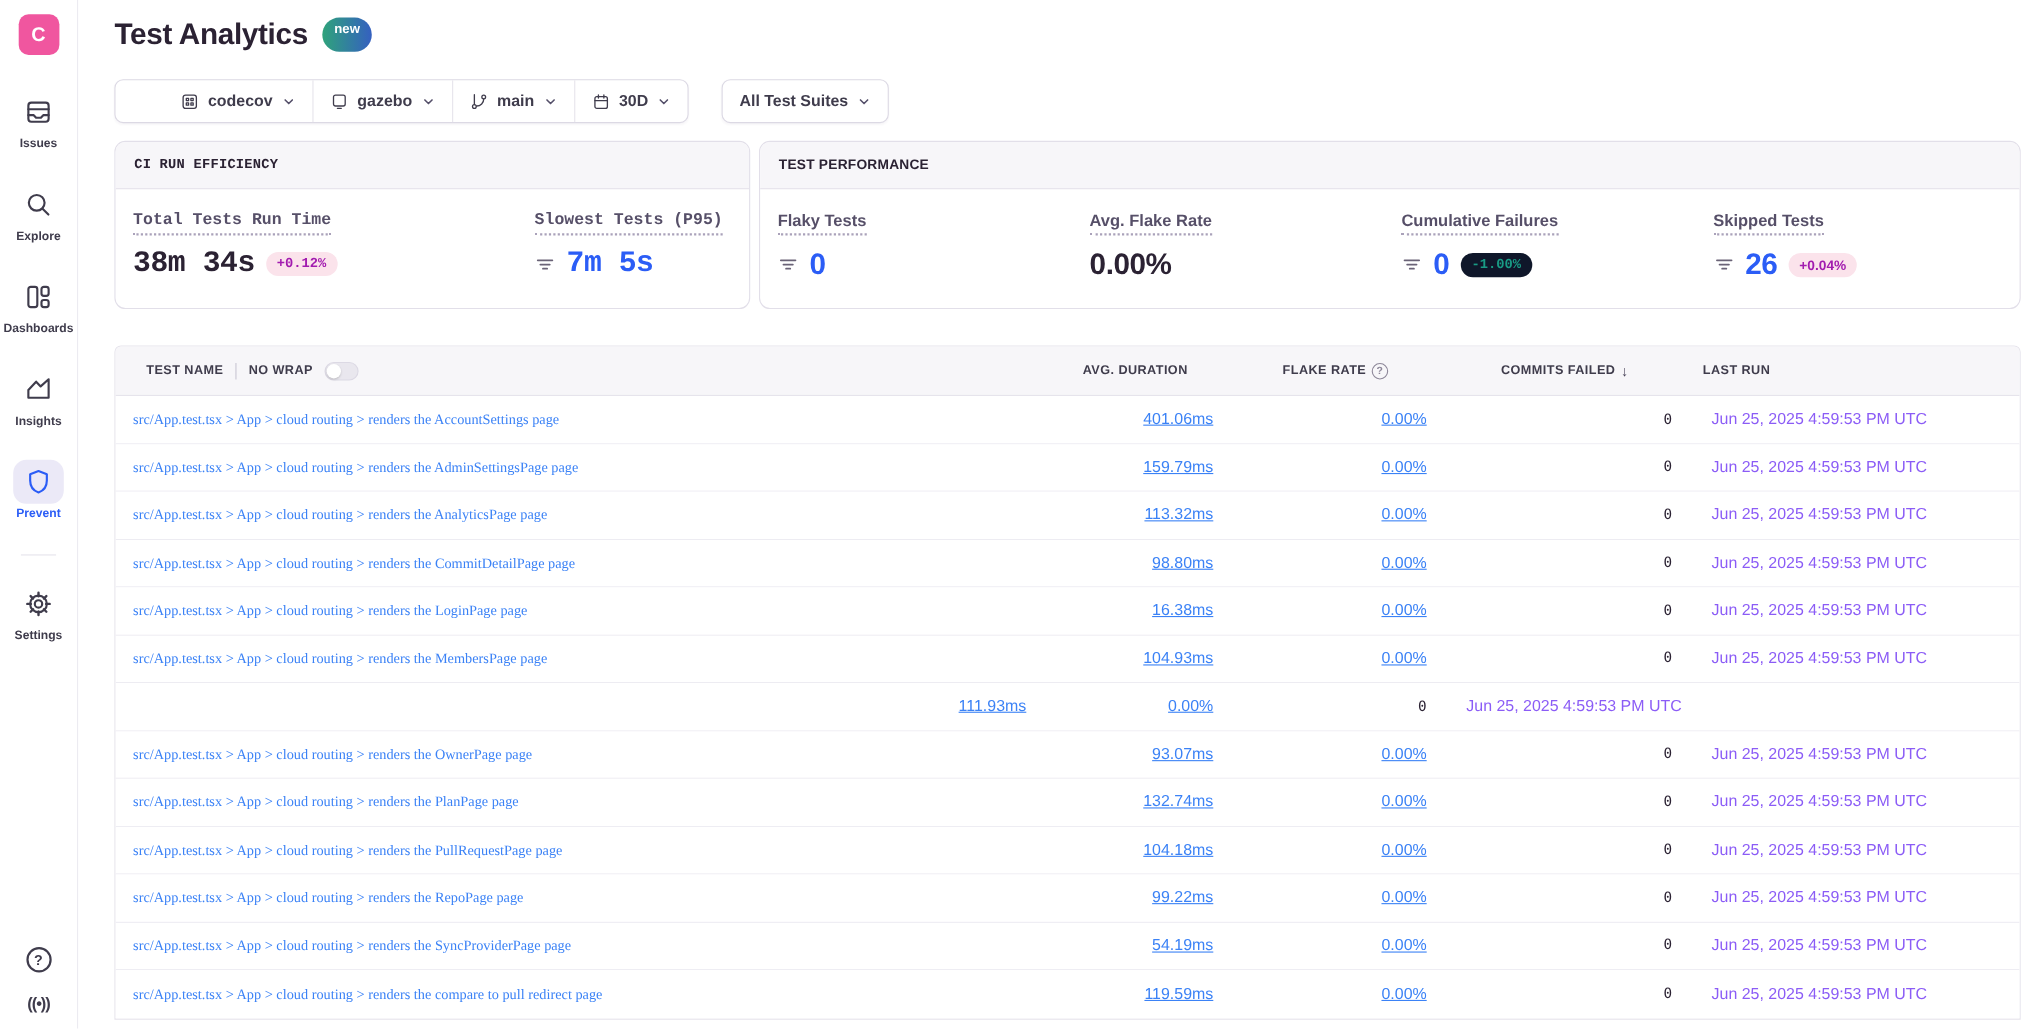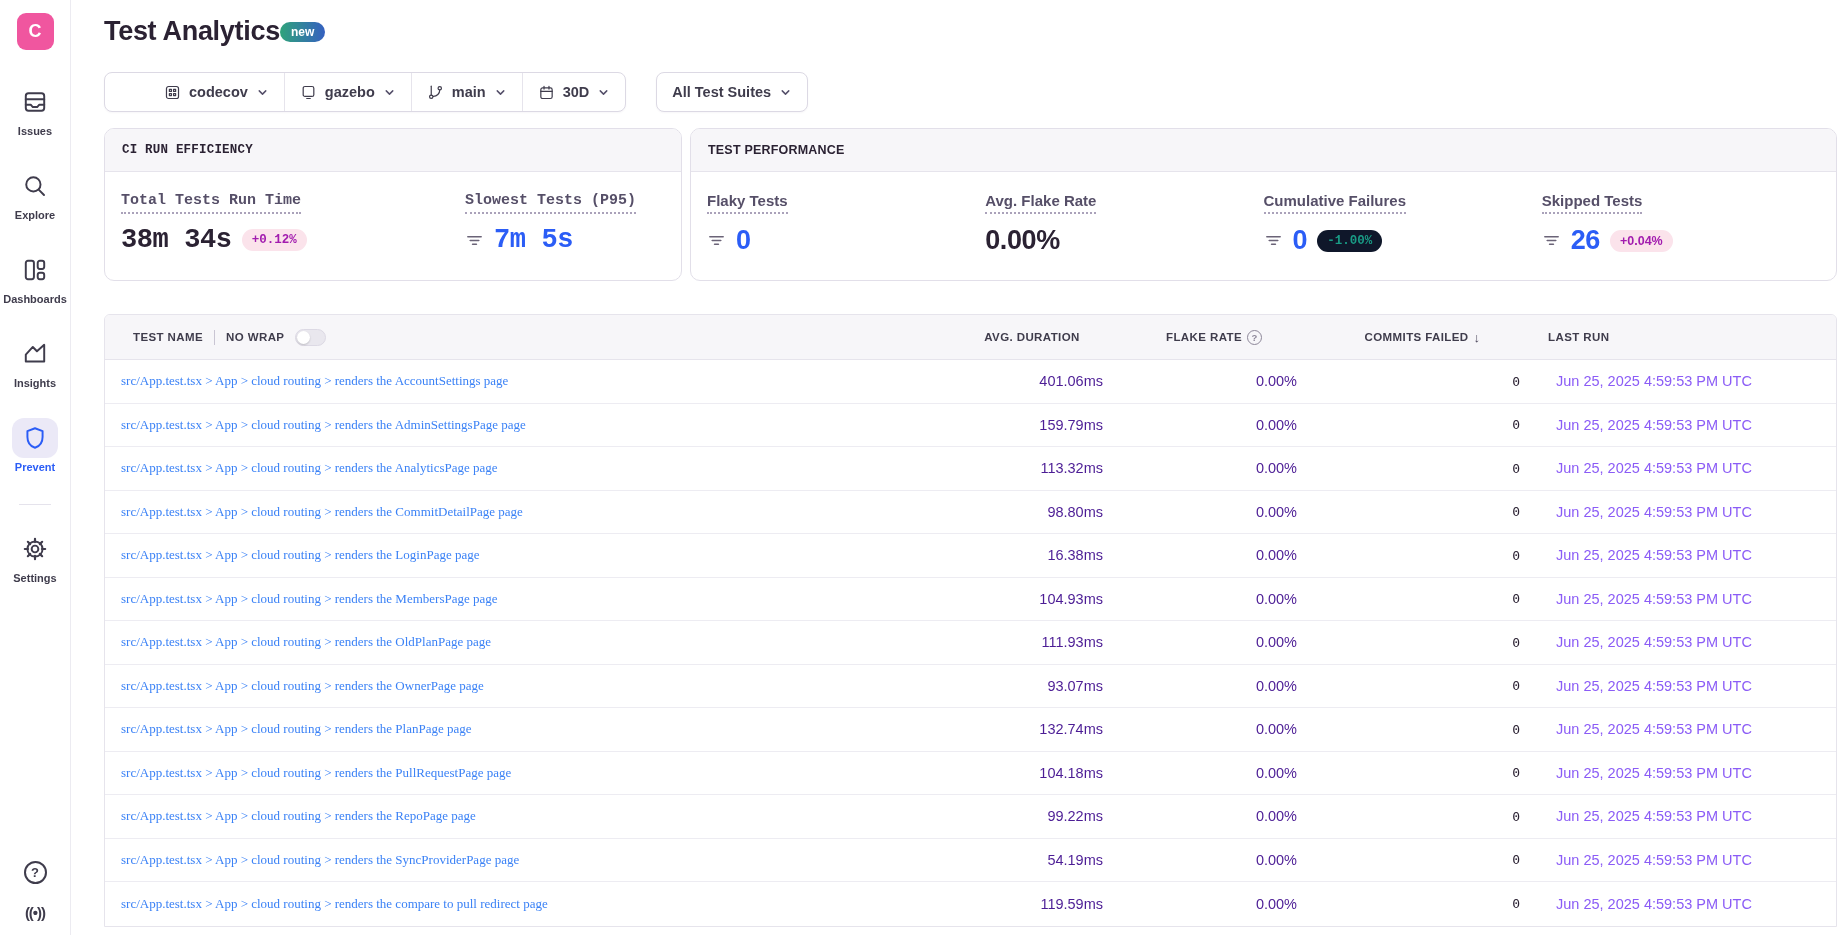--- a/index.html
+++ b/index.html
@@ -20,21 +20,21 @@
   .nav-icon { stroke:#3f3c4c; fill:none; stroke-width:1.8; stroke-linecap:round; stroke-linejoin:round; }
   .nav-item.active .nav-icon { stroke:#2b5df6; }
   .nav-divider { width:32px; height:1px; background:#e5e3ec; margin:2px 0 24px; }
   .sidebar-bottom { position:absolute; bottom:14px; display:flex; flex-direction:column; align-items:center; gap:20px; }
   .help-circle { width:23px; height:23px; border:2px solid #3f3c4c; border-radius:50%;
     display:flex; align-items:center; justify-content:center; font-size:13px; font-weight:bold; color:#3f3c4c; }
   .broadcast { font-size:15px; font-weight:bold; color:#3f3c4c; letter-spacing:-1px; }
 
   
   .main { margin-left:71px; padding:16px 8px 0 33px; width:1774px; }
-  .page-header { display:flex; align-items:center; }
+  .page-header { display:flex; gap:13px; }
   .page-title { font-size:27px; font-weight:bold; letter-spacing:-0.3px; }
   .new-badge { background:linear-gradient(90deg,#2fa37b,#3560c0); color:#fff; font-size:12px; font-weight:600;
     padding:3px 11px; border-radius:999px; }
 
   
   .filter-row { margin-top:25px; display:flex; align-items:center; gap:30px; }
   .seg-group { display:inline-flex; align-items:stretch; border:1px solid #dcd9e4; border-radius:8px;
     background:#fff; box-shadow:0 1px 2px rgba(40,30,70,.04); height:40px;padding-left:44px; }
   .seg { display:flex; align-items:center; gap:8px; padding:0 15px; font-size:14.5px; font-weight:600; color:#3f3c4c; cursor:pointer; }
   .seg + .seg { border-left:1px solid #e6e4ec; }
@@ -44,21 +44,21 @@
   .f-icon { stroke:#3f3c4c; fill:none; stroke-width:1.7; stroke-linecap:round; stroke-linejoin:round; }
   .chev { stroke:#55506a; fill:none; stroke-width:1.8; stroke-linecap:round; stroke-linejoin:round; }
 
   
   .panels { margin-top:16px; display:flex; gap:8px; }
   .panel { border:1px solid #e2dfe9; border-radius:10px; background:#fff; overflow:hidden; }
   .panel-ci { width:578px;font-family:Liberation Mono, monospace; }
   .panel-perf { flex:1; }
   .panel-head { background:#f7f6f9; border-bottom:1px solid #e6e4ec; height:43px; display:flex; align-items:center;
     padding:0 17px; font-size:12.5px; font-weight:bold; color:#2b2233; letter-spacing:.2px; }
-  .panel-body { display:flex; padding:20px 16px 24px; }
+  .panel-body { display:flex; padding:20px 16px 24px;gap:21px; }
   .panel-ci .metric:first-child { width:344px; }
   .panel-perf .panel-body { display:grid; grid-template-columns:repeat(4,1fr); }
   .metric-label { font-size:15px; font-weight:600; color:#564f68; width:max-content;
     border-bottom:2px dotted #aaa2ba; padding-bottom:3px; cursor:help; }
   .metric-value-row { margin-top:11px; display:flex; align-items:center; gap:10px; }
   .metric-value { font-size:27px; font-weight:600; letter-spacing:-0.4px; color:#2b2233; }
   .metric-value.blue { color:#2b5df6; }
   .delta { font-size:12.5px; font-weight:600; padding:4px 10px; border-radius:999px; }
   .delta.red { background:#fbe3eb; color:#a21caf; }
   .delta.neutral { background:#0f172a; color:#199b85;font-family:Liberation Mono, monospace; }
@@ -78,21 +78,21 @@
     background:#fff; box-shadow:0 1px 2px rgba(0,0,0,.18); }
   .th-right { text-align:right; display:flex; align-items:center; justify-content:center; gap:5px; }
   .q-icon { width:15px; height:15px; border:1.4px solid #8d8799; border-radius:50%; color:#8d8799;
     font-size:9.5px; font-weight:bold; display:inline-flex; align-items:center; justify-content:center; }
   .sort-arrow { font-size:13px; color:#4a445a; }
   .th-last { padding-left:36px; }
   .t-row { height:43.5px; border-bottom:1px solid #edecf2; background:#fff; }
   .t-row:last-child { border-bottom:none; }
   .cell-name { font-family:Liberation Serif, serif; font-size:13px; color:#3b82f6;
     padding-left:16px; white-space:nowrap; overflow:hidden; }
-  .cell-num { text-align:right; font-size:14.5px; color:#4c1d95; }
+  .cell-num { text-align:right; font-size:14.5px; color:#3b82f6;text-decoration:underline; }
   .cell-commits { text-align:right; font-family:"DejaVu Sans Mono", monospace; font-size:13px; color:#2b2233; }
   .cell-last { padding-left:36px; font-size:14.5px; color:#8b5cf6; white-space:nowrap; }
 </style>
 </head>
 <body>
 
 <aside class="sidebar">
   <div class="logo">
       <span>C</span>
     </div>
@@ -361,21 +361,20 @@
           <div class="cell-last">Jun 25, 2025 4:59:53 PM UTC</div>
         </div>
         <div class="t-grid t-row">
           <div class="cell-name">src/App.test.tsx &gt; App &gt; cloud routing &gt; renders the MembersPage page</div>
           <div class="cell-num">104.93ms</div>
           <div class="cell-num">0.00%</div>
           <div class="cell-commits">0</div>
           <div class="cell-last">Jun 25, 2025 4:59:53 PM UTC</div>
         </div>
         <div class="t-grid t-row">
-          <div class="cell-name">src/App.test.tsx &gt; App &gt; cloud routing &gt; renders the OldPlanPage page</div>
           <div class="cell-num">111.93ms</div>
           <div class="cell-num">0.00%</div>
           <div class="cell-commits">0</div>
           <div class="cell-last">Jun 25, 2025 4:59:53 PM UTC</div>
         </div>
         <div class="t-grid t-row">
           <div class="cell-name">src/App.test.tsx &gt; App &gt; cloud routing &gt; renders the OwnerPage page</div>
           <div class="cell-num">93.07ms</div>
           <div class="cell-num">0.00%</div>
           <div class="cell-commits">0</div>

